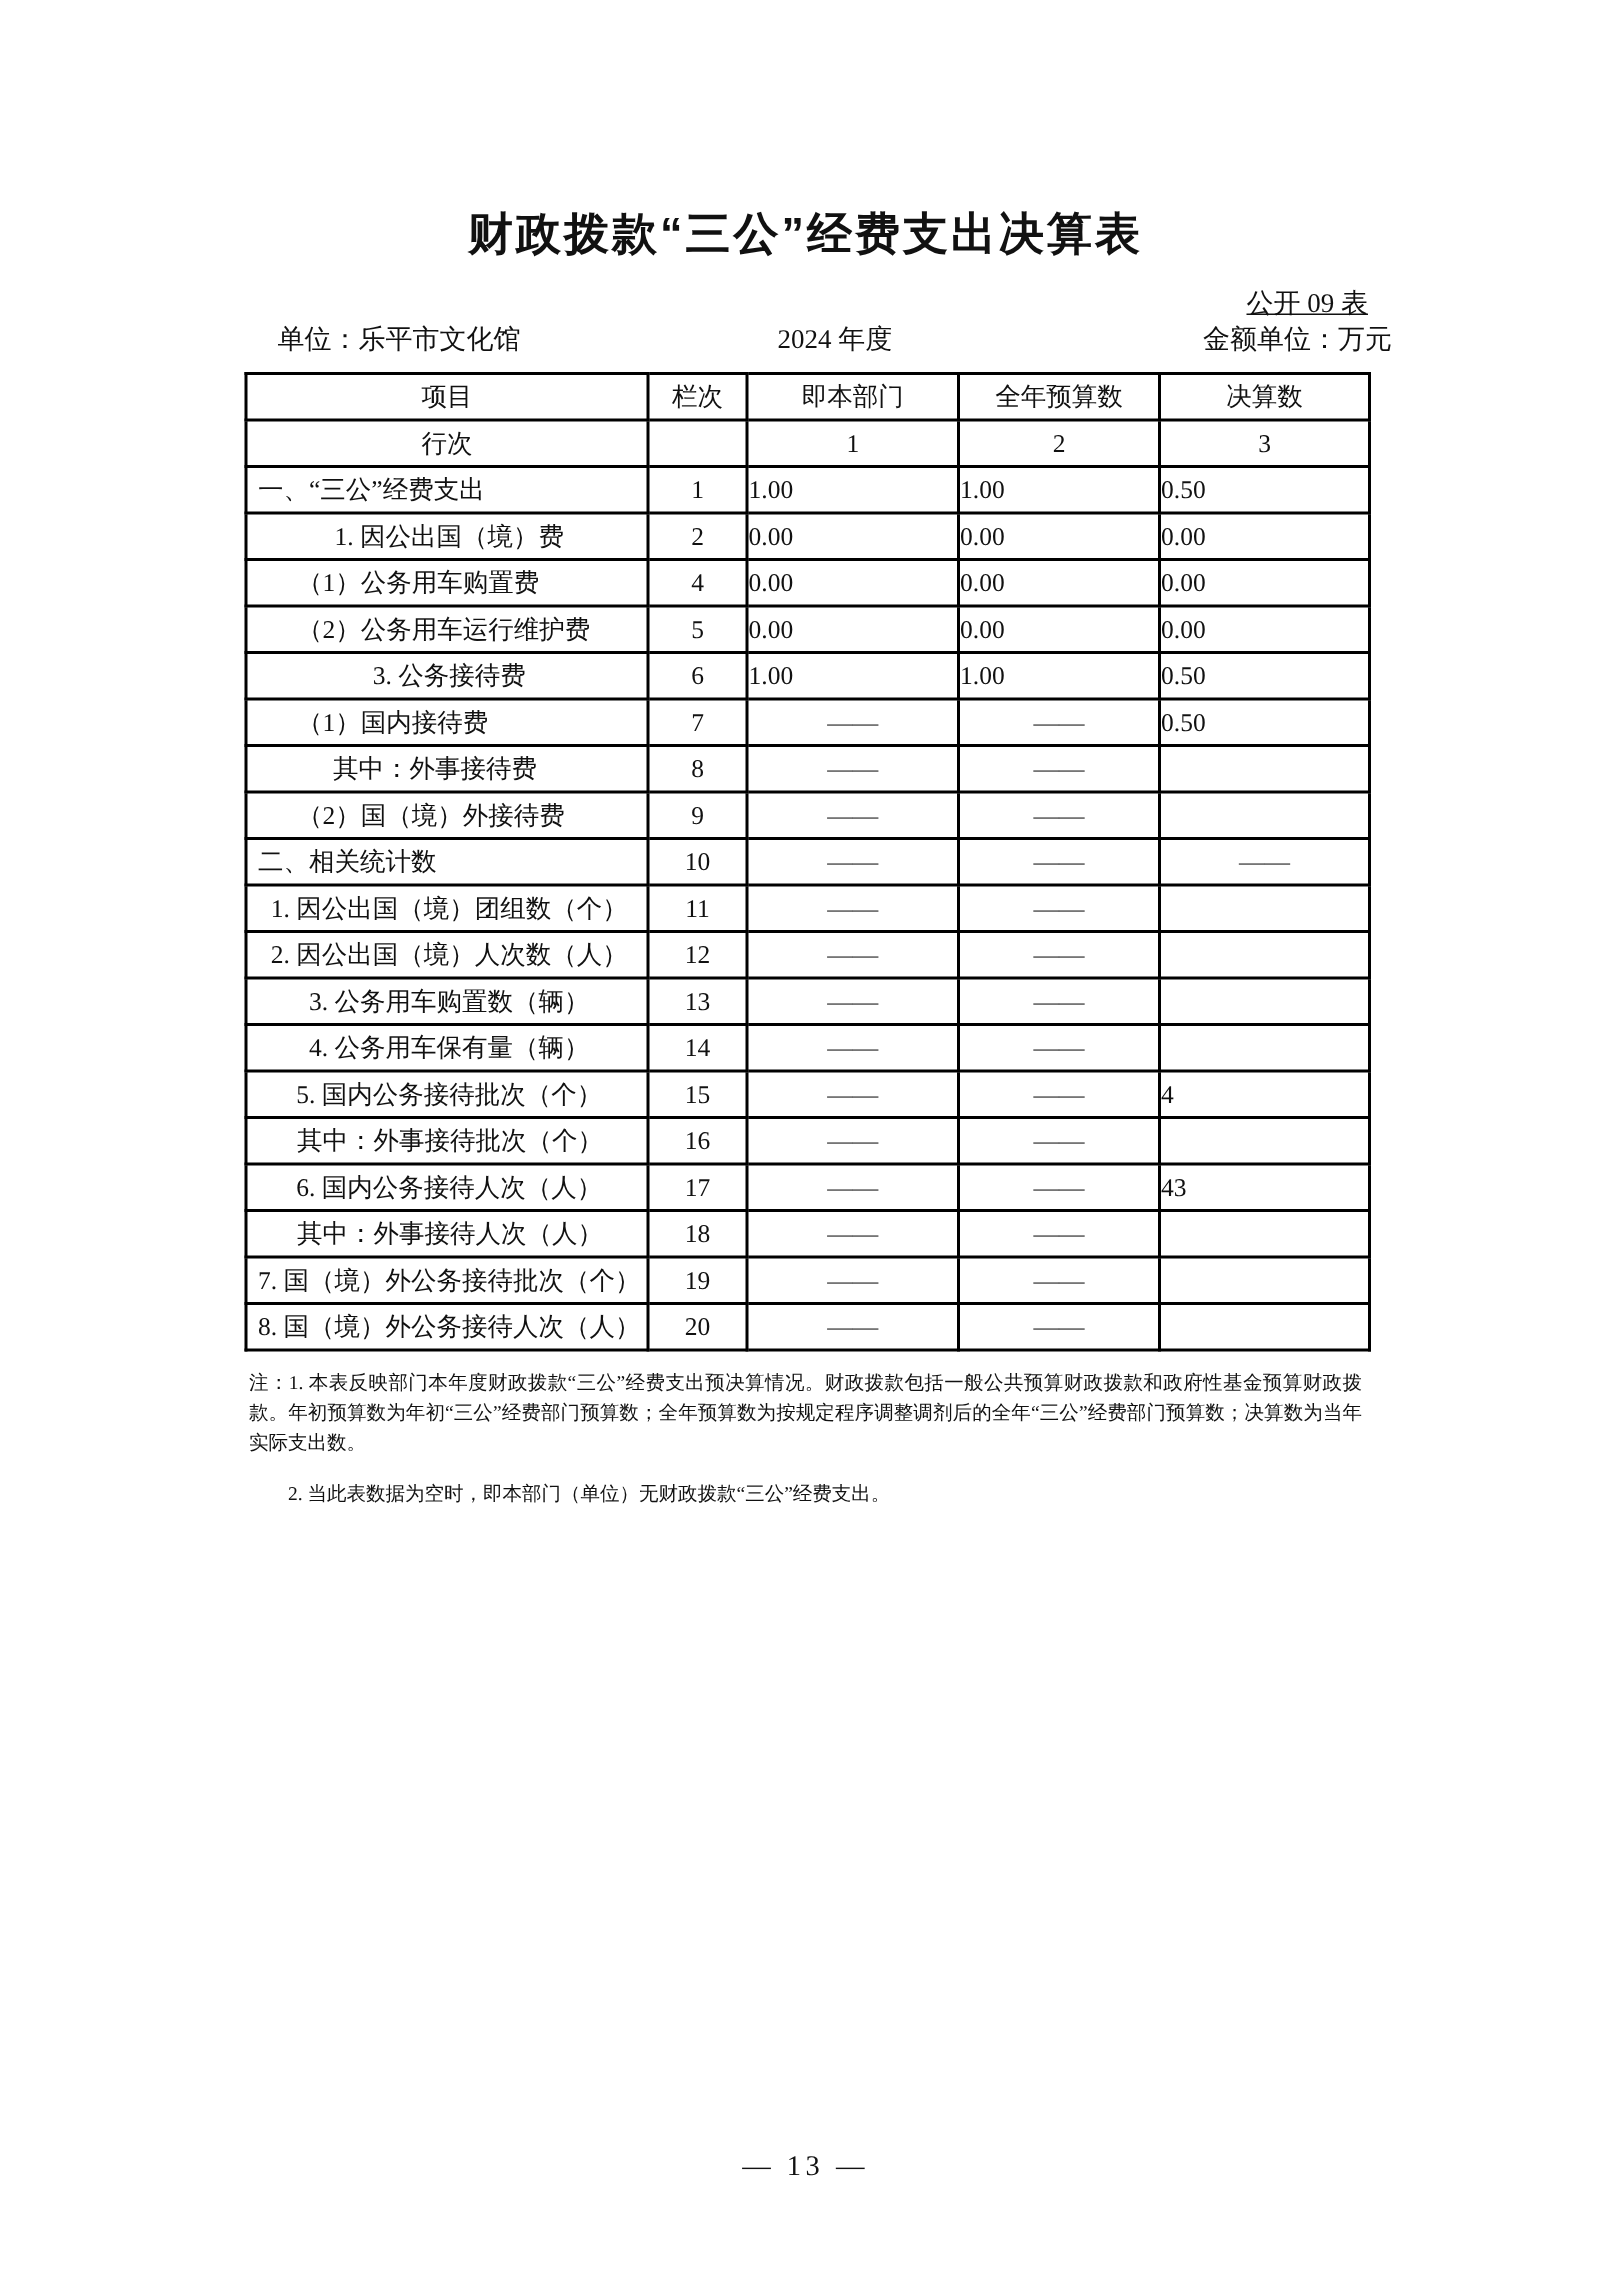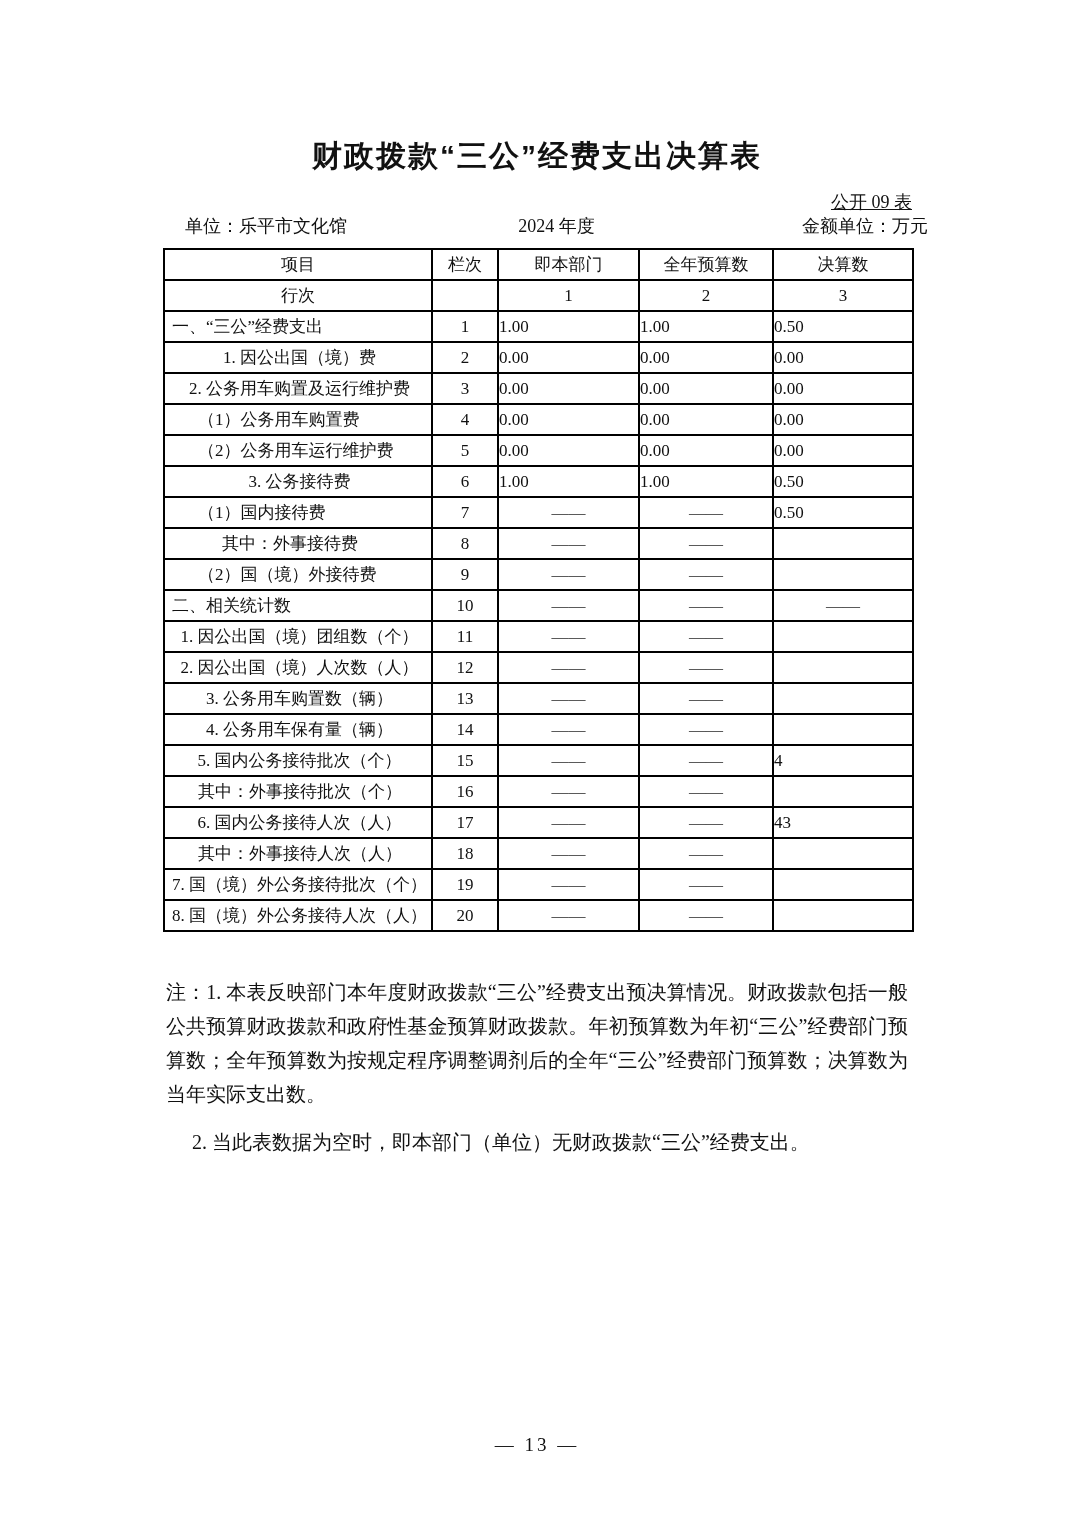--- a/index.html
+++ b/index.html
@@ -72,25 +72,25 @@
   table.fin-table td.label { text-align: left; }
   table.fin-table td.ind0 { padding-left: 7px; }
   table.fin-table td.ind1 { padding-left: 3px; text-align: center; }
   table.fin-table td.ind2 { padding-left: 33px; }
   table.fin-table td.ind3 { padding-left: 57px; }
   table.fin-table td.num  { text-align: left; padding-right: 8px; }
   table.fin-table td.dash { text-align: center; color: #3c3c3c; }
 
   .notes {
     position: absolute;
-    top: 975px;
+    top: 912px;
     left: 166px;
     width: 742px;
-    font-size: 20px;
-    line-height: 34px;
+    font-size: 13px;
+    line-height: 20px;
   }
   .notes .note-1 { margin: 0; text-align: justify; }
   .notes .note-2 { margin: 14px 0 0 0; text-indent: 26px; }
 
   .page-number {
     position: absolute;
     top: 1406px;
     left: 0;
     width: 100%;
     text-align: center;
@@ -147,27 +147,20 @@
           <td class="num">0.50</td>
         </tr>
         <tr>
           <td class="label ind1">1. 因公出国（境）费</td>
           <td class="lineno">2</td>
           <td class="num">0.00</td>
           <td class="num">0.00</td>
           <td class="num">0.00</td>
         </tr>
         <tr>
-          <td class="label ind1">2. 公务用车购置及运行维护费</td>
-          <td class="lineno">3</td>
-          <td class="num">0.00</td>
-          <td class="num">0.00</td>
-          <td class="num">0.00</td>
-        </tr>
-        <tr>
           <td class="label ind2">（1）公务用车购置费</td>
           <td class="lineno">4</td>
           <td class="num">0.00</td>
           <td class="num">0.00</td>
           <td class="num">0.00</td>
         </tr>
         <tr>
           <td class="label ind2">（2）公务用车运行维护费</td>
           <td class="lineno">5</td>
           <td class="num">0.00</td>

